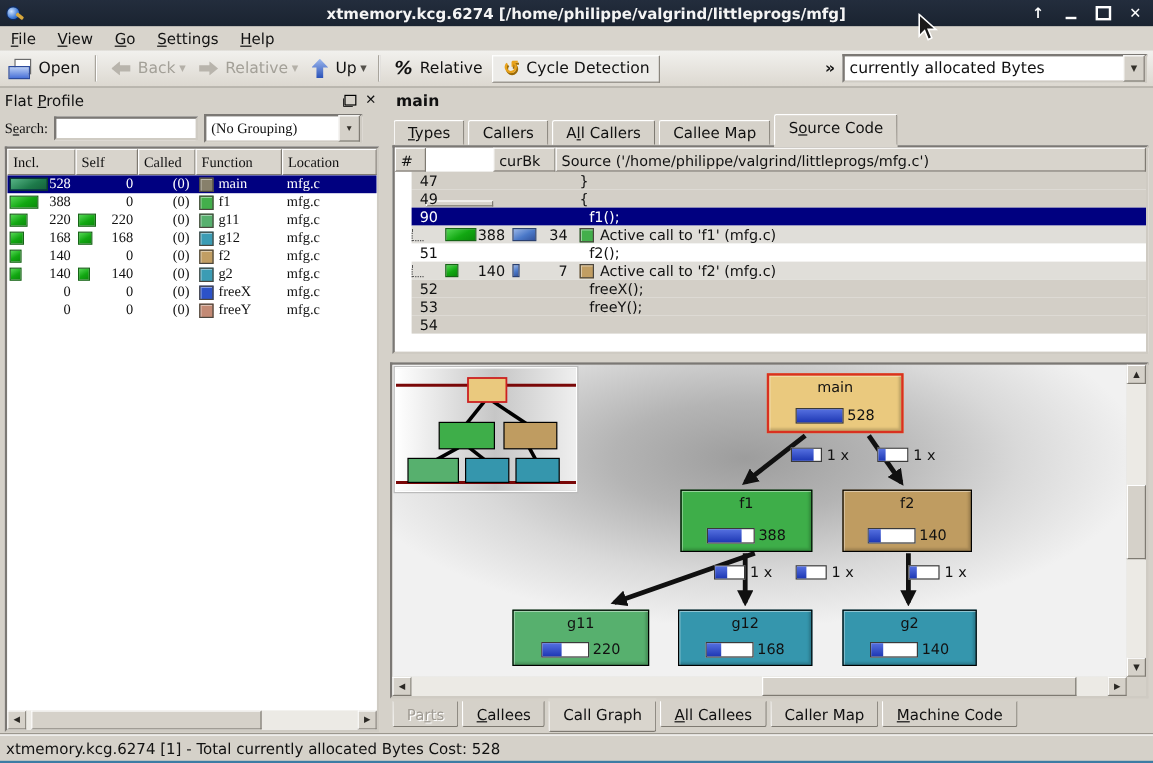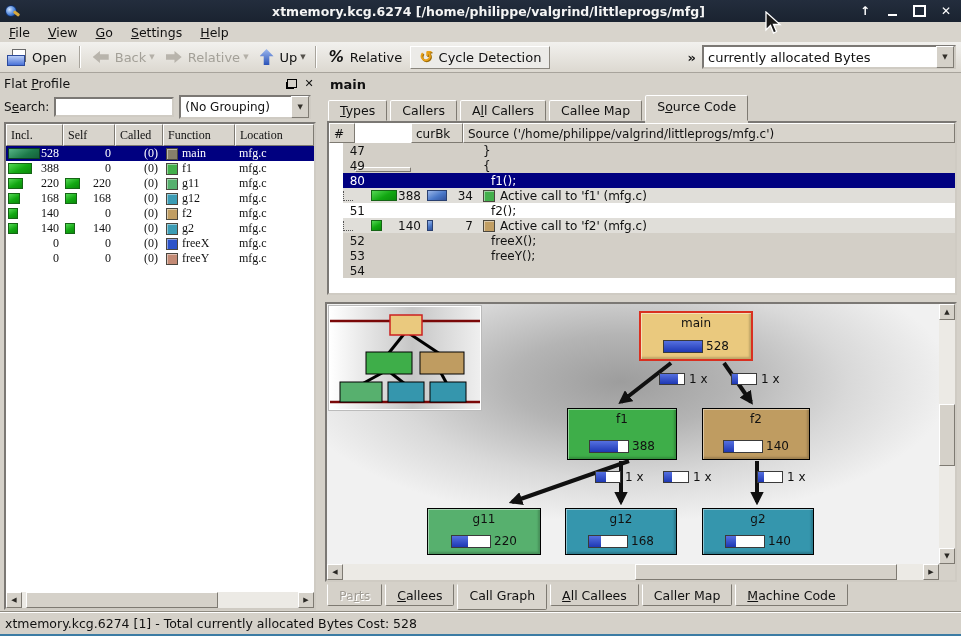--- a/index.html
+++ b/index.html
@@ -45,21 +45,21 @@
   .combo .combo-text{flex:1;padding:0 4px;white-space:nowrap;overflow:hidden;}
   .combo .combo-btn{width:16px;height:100%;background:#d5d1c9;border:1px solid;border-color:#fff #807c74 #807c74 #fff;font-size:7px;display:flex;align-items:center;justify-content:center;color:#33302a;}
   .combo.event{width:250px;margin-right:5px;}
 
   
   #dock{position:absolute;left:4px;top:74px;width:312px;height:536px;}
   .dock-title{height:18px;display:flex;align-items:center;font-size:12.5px;}
   .dock-title .lbl{flex:1;}
   .dk-ic{width:14px;height:14px;display:flex;align-items:center;justify-content:center;font-size:11px;margin-left:4px;}
   .dk-ic.float i{display:block;width:8px;height:7px;border:1px solid #000;box-shadow:-2px 2px 0 -1px #000;margin-left:2px;}
-  .search-row{height:26px;display:flex;align-items:center;gap:5px;margin-top:2px;}
+  .search-row{height:26px;display:flex;align-items:center;gap:5px;margin-top:2px;font-family:Liberation Serif, serif;}
   .search-input{width:112px;height:16px;border:2px inset #cfcbc3;background:#fff;font-family:inherit;font-size:12px;padding:0 2px;}
   .combo.grouping{width:128px;gap:10px;}
   .ftable{position:absolute;left:0;top:48px;right:0;bottom:0;border:2px inset #cfcbc3;background:#fff;overflow:hidden;font-family:Liberation Serif, serif;}
   .fhead{display:flex;height:22px;background:#d5d1c9;}
   .hc{border:1px solid;border-color:#fff #7e7a72 #7e7a72 #fff;background:#d8d4cc;padding:3px 4px 0 4px;box-sizing:border-box;font-size:12px;overflow:hidden;white-space:nowrap;}
   .fbody{position:absolute;left:0;top:22px;right:0;bottom:16px;background:#fff;overflow:hidden;}
   .fr{display:flex;height:15px;align-items:center;font-size:12px;}
   .fr.sel{background:#000080;color:#fff;}
   .cell{box-sizing:border-box;position:relative;height:15px;display:flex;align-items:center;}
   .c-incl{width:57px;}.c-self{width:52px;}.c-called{width:48px;justify-content:flex-end;padding-right:5px;}
@@ -379,21 +379,21 @@
           <div class="cell s-curbk"></div>
           <div class="cell s-src">}</div>
         </div>
         <div class="srow gray">
           <div class="cell s-num">49</div>
           <div class="cell s-curb"></div>
           <div class="cell s-curbk"></div>
           <div class="cell s-src">{</div>
         </div>
         <div class="srow sel">
-          <div class="cell s-num">80</div>
+          <div class="cell s-num">90</div>
           <div class="cell s-curb"></div>
           <div class="cell s-curbk"></div>
           <div class="cell s-src ind1">f1();</div>
         </div>
         <div class="srow call">
           <div class="cell s-num" style="justify-content: flex-start;">
             <span class="dots"></span>
           </div>
           <div class="cell s-curb">
             <span class="cbar-g" style="width: 24px;"></span>

